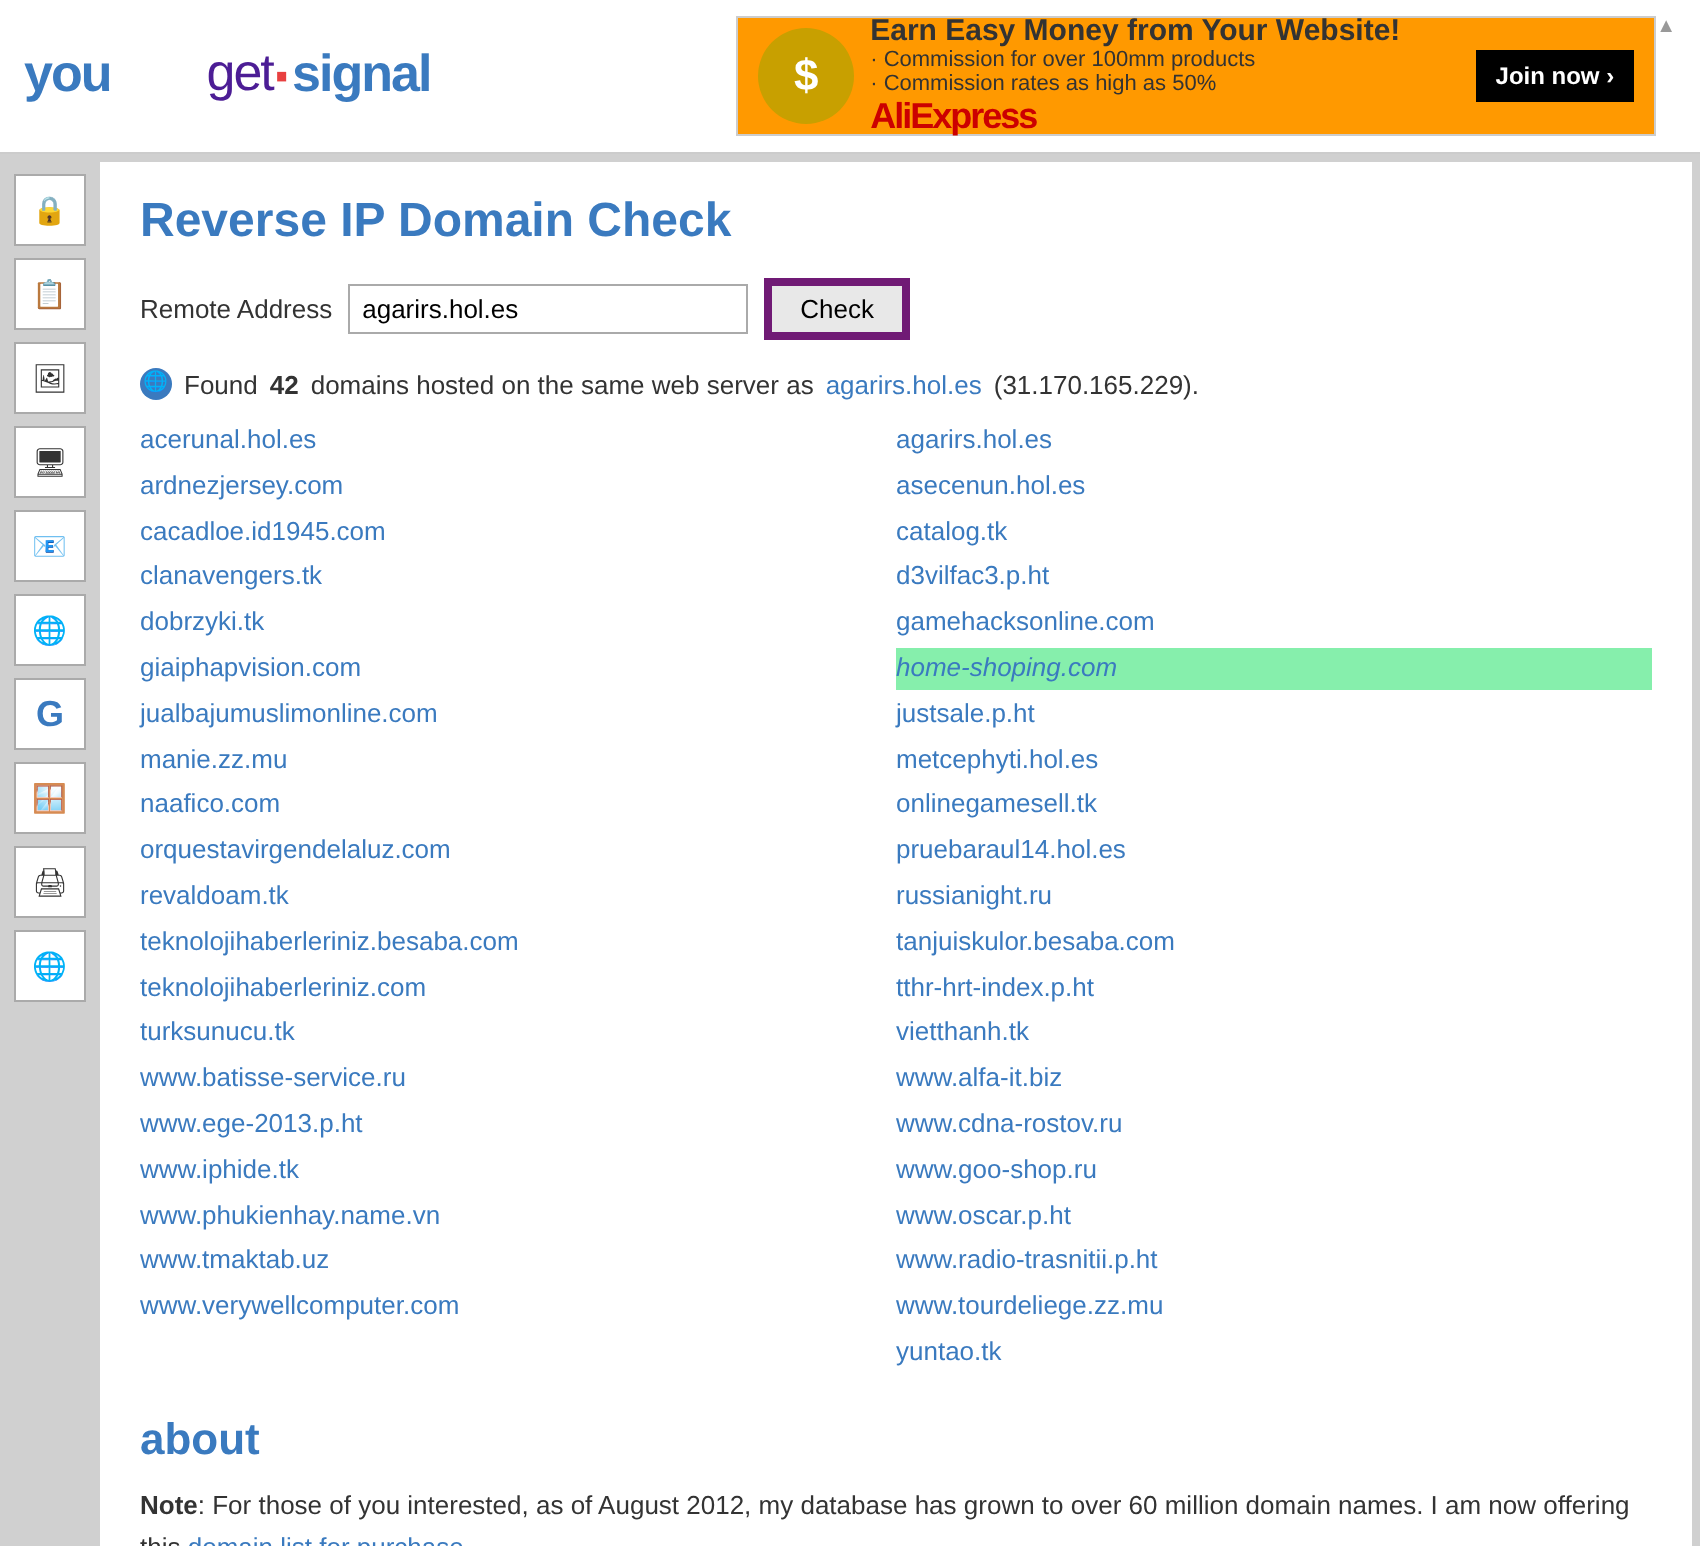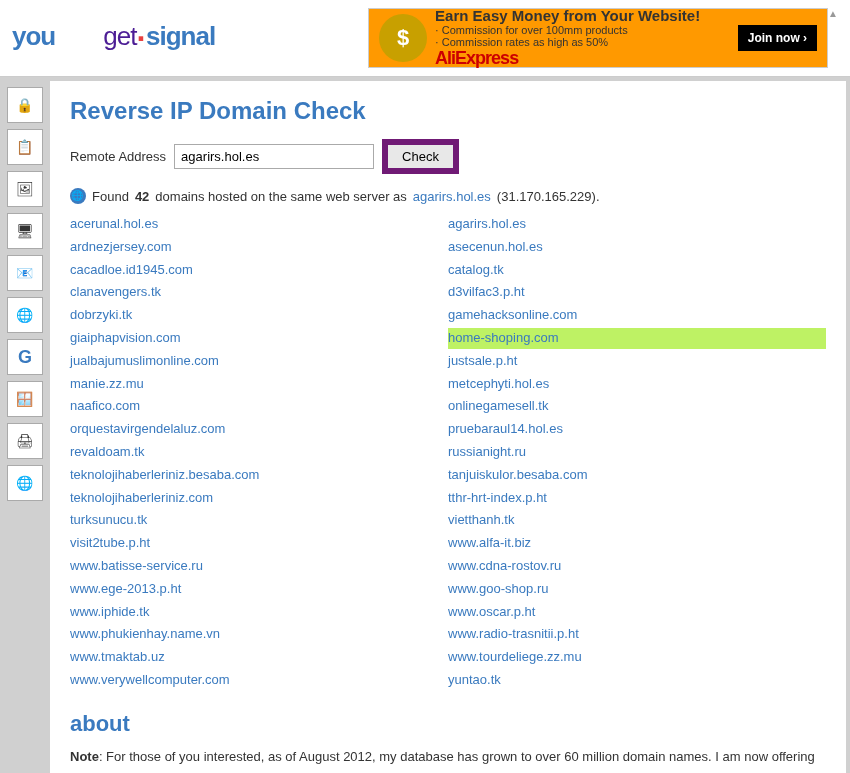--- a/index.html
+++ b/index.html
@@ -138,21 +138,21 @@
     .form-row input[type="text"] {
       width: 200px;
       padding: 4px 6px;
       border: 1px solid #aaa;
       font-size: 13px;
     }
 
     .form-row button {
       padding: 4px 14px;
       background: #e8e8e8;
-      border: 6px solid #701a75;
+      border: 4px solid #701a75;
       font-size: 13px;
       cursor: pointer;
     }
 
     .results-summary {
       display: flex;
       align-items: center;
       gap: 6px;
       margin-bottom: 10px;
       font-size: 13px;
@@ -274,35 +274,34 @@
           <a href="#">dobrzyki.tk</a>
           <a href="#">giaiphapvision.com</a>
           <a href="#">jualbajumuslimonline.com</a>
           <a href="#">manie.zz.mu</a>
           <a href="#">naafico.com</a>
           <a href="#">orquestavirgendelaluz.com</a>
           <a href="#">revaldoam.tk</a>
           <a href="#">teknolojihaberleriniz.besaba.com</a>
           <a href="#">teknolojihaberleriniz.com</a>
           <a href="#">turksunucu.tk</a>
-          <a href="#">visit2tube.p.ht</a>
           <a href="#">www.batisse-service.ru</a>
           <a href="#">www.ege-2013.p.ht</a>
           <a href="#">www.iphide.tk</a>
           <a href="#">www.phukienhay.name.vn</a>
           <a href="#">www.tmaktab.uz</a>
           <a href="#">www.verywellcomputer.com</a>
         </div>
       <div class="domain-col" id="right-col">
           <a href="#">agarirs.hol.es</a>
           <a href="#">asecenun.hol.es</a>
           <a href="#">catalog.tk</a>
           <a href="#">d3vilfac3.p.ht</a>
           <a href="#">gamehacksonline.com</a>
-          <a href="#" style="background: #bef264;">home-shoping.com</a>
+          <a href="#" style="background: #86efac; font-style: italic;">home-shoping.com</a>
           <a href="#">justsale.p.ht</a>
           <a href="#">metcephyti.hol.es</a>
           <a href="#">onlinegamesell.tk</a>
           <a href="#">pruebaraul14.hol.es</a>
           <a href="#">russianight.ru</a>
           <a href="#">tanjuiskulor.besaba.com</a>
           <a href="#">tthr-hrt-index.p.ht</a>
           <a href="#">vietthanh.tk</a>
           <a href="#">www.alfa-it.biz</a>
           <a href="#">www.cdna-rostov.ru</a>

